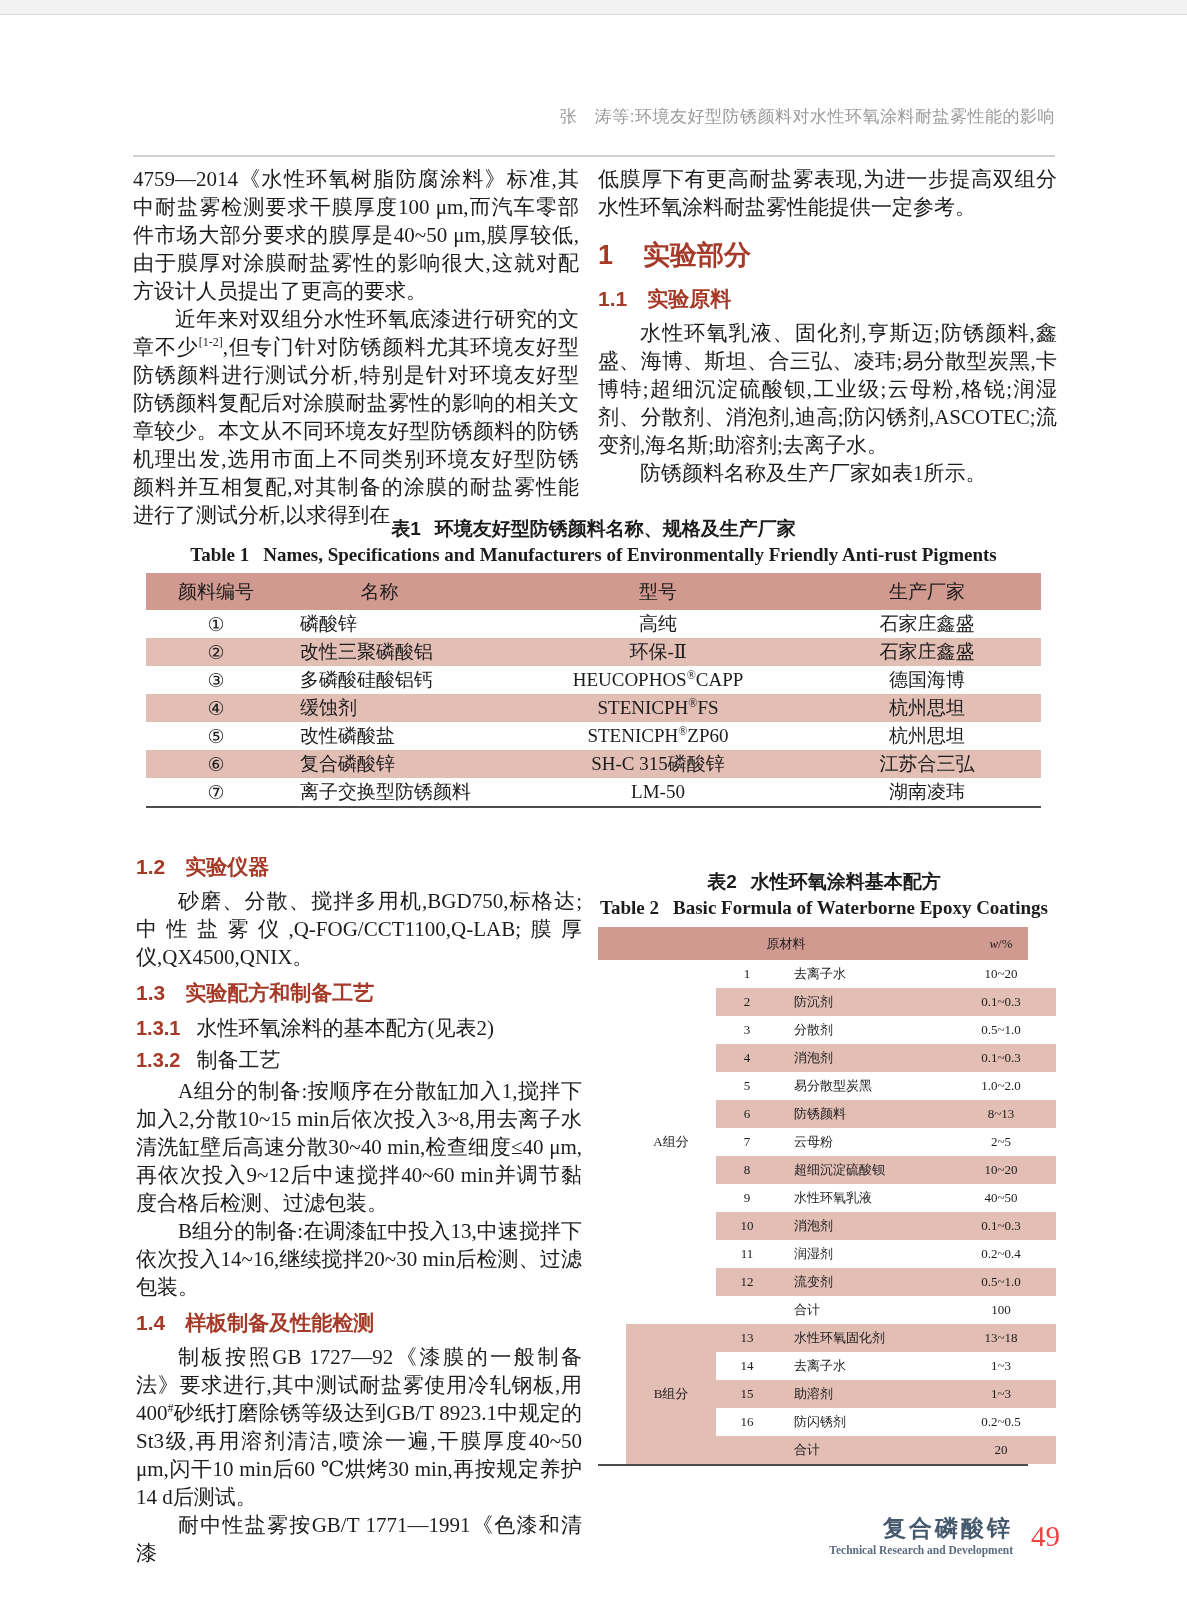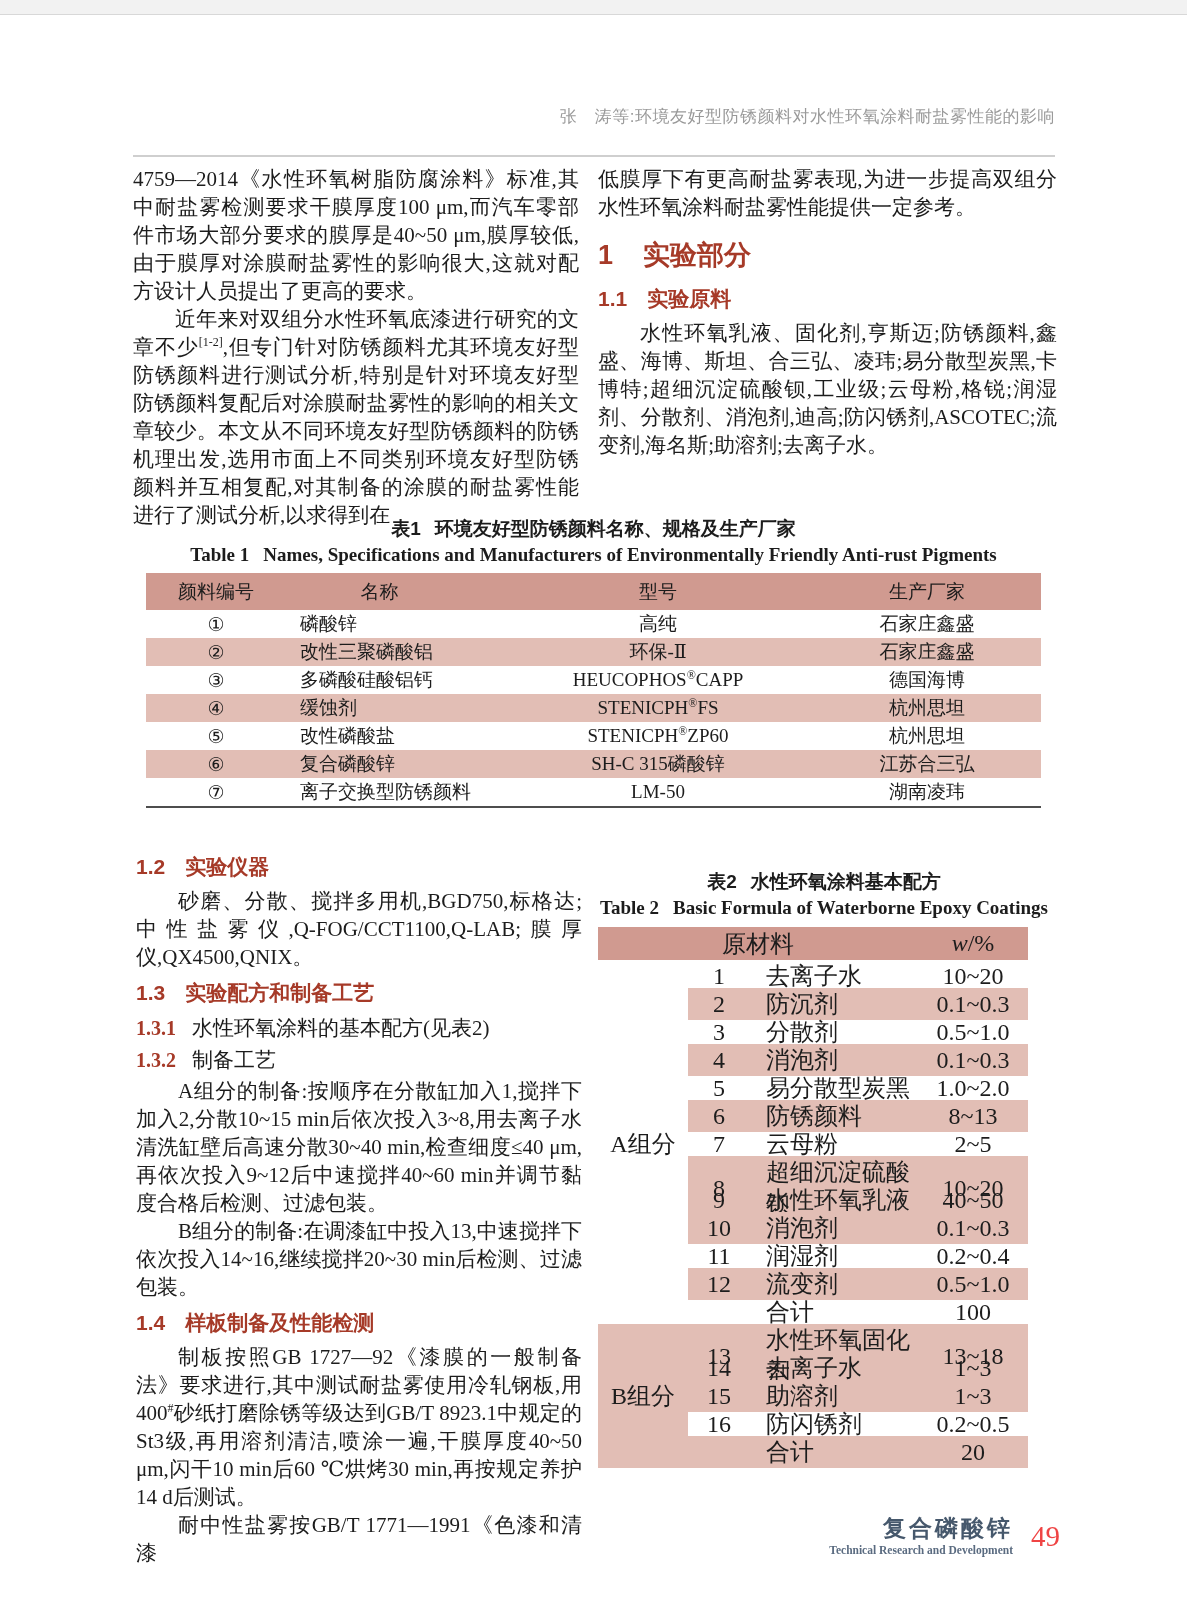--- a/index.html
+++ b/index.html
@@ -28,21 +28,21 @@
   .col-right-2 { position:absolute; left:598px; top:853px; width:452px; }
 
   
   .h1 { font-family:"Liberation Sans","DejaVu Sans",sans-serif; font-weight:bold;
         font-size:27px; color:#a63a28; margin:16px 0 12px; }
   .h1 .num { margin-right:30px; }
   .h2 { font-family:"Liberation Sans","DejaVu Sans",sans-serif; font-weight:bold;
         font-size:21px; color:#a63a28; margin:8px 0 6px; }
   .h2 .num { margin-right:20px; }
   .h3 { font-size:21px; line-height:30px; margin:2px 0; }
-  .h3 .num { font-family:Liberation Serif, serif; font-weight:bold;
+  .h3 .num { font-family:Liberation Sans, sans-serif; font-weight:bold;
              color:#a63a28; font-size:20px; margin-right:16px; }
 
   
   .t-cap-cn { text-align:center; font-family:"Liberation Sans","DejaVu Sans",sans-serif;
               font-weight:bold; font-size:19px; line-height:27px; }
   .t-cap-cn .lbl { margin-right:14px; }
   .t-cap-en { text-align:center; font-weight:bold; font-size:19px; line-height:26px; }
   .t-cap-en .lbl { margin-right:14px; }
 
   
@@ -52,21 +52,21 @@
             height:28px; align-items:center; font-size:19px; }
   .t1-row.head { height:37px; background:#d09a90; }
   .t1-row.stripe { background:#e2beb5; }
   .t1-row > div { text-align:center;padding-left:30px; }
   .t1-row > div.c1 { text-align:left; padding-left:44px; }
   .t1-row.head > div.c1 { text-align:center; padding-left:0; }
 
   
   .table2 { margin-top:6px; border-bottom:2px solid #4d4d4d; width:430px; }
   .t2-row { display:grid; grid-template-columns:90px 62px 168px 110px;
-            height:28px; align-items:center; font-size:24px; }
+            height:28px; align-items:center; font-size:13px;padding-left:28px; }
   .t2-row.head { height:33px; background:#d09a90; }
   .t2-row.head .merged { grid-column:1 / span 3; text-align:center; }
   .t2-row.head .wcol { text-align:center; }
   .t2-row .lab { text-align:left; height:100%; display:flex; align-items:center; justify-content:center; }
   .t2-row .no  { text-align:center; }
   .t2-row .nm  { text-align:left; padding-left:16px; }
   .t2-row .w   { text-align:center; }
   .t2-row .no, .t2-row .nm, .t2-row .w { height:100%; display:flex; align-items:center; }
   .t2-row .no, .t2-row .w { justify-content:center; }
   .t2-row.cells-pink .no, .t2-row.cells-pink .nm, .t2-row.cells-pink .w { background:#e2beb5; }
@@ -94,20 +94,21 @@
   <div class="col-left-1">
     <p class="body-text">4759—2014《水性环氧树脂防腐涂料》标准,其中耐盐雾检测要求干膜厚度100 μm,而汽车零部件市场大部分要求的膜厚是40~50 μm,膜厚较低,由于膜厚对涂膜耐盐雾性的影响很大,这就对配方设计人员提出了更高的要求。</p>
     <p class="body-text indent"><span>近年来对双组分水性环氧底漆进行研究的文章不少</span><sup class="ref">[1-2]</sup><span>,但专门针对防锈颜料尤其环境友好型防锈颜料进行测试分析,特别是针对环境友好型防锈颜料复配后对涂膜耐盐雾性的影响的相关文章较少。本文从不同环境友好型防锈颜料的防锈机理出发,选用市面上不同类别环境友好型防锈颜料并互相复配,对其制备的涂膜的耐盐雾性能进行了测试分析,以求得到在</span></p>
   </div>
 
   <div class="col-right-1">
     <p class="body-text">低膜厚下有更高耐盐雾表现,为进一步提高双组分水性环氧涂料耐盐雾性能提供一定参考。</p>
     <div class="h1"><span class="num">1</span><span>实验部分</span></div>
     <div class="h2"><span class="num">1.1</span><span>实验原料</span></div>
     <p class="body-text indent">水性环氧乳液、固化剂,亨斯迈;防锈颜料,鑫盛、海博、斯坦、合三弘、凌玮;易分散型炭黑,卡博特;超细沉淀硫酸钡,工业级;云母粉,格锐;润湿剂、分散剂、消泡剂,迪高;防闪锈剂,ASCOTEC;流变剂,海名斯;助溶剂;去离子水。</p>
+    <p class="body-text indent">防锈颜料名称及生产厂家如表1所示。</p>
   </div>
 
   <div class="table1-block">
     <div class="t-cap-cn"><span class="lbl">表1</span><span>环境友好型防锈颜料名称、规格及生产厂家</span></div>
     <div class="t-cap-en"><span class="lbl">Table 1</span><span>Names, Specifications and Manufacturers of Environmentally Friendly Anti-rust Pigments</span></div>
     <div class="table1">
       <div class="t1-row head">
           <div class="c0">颜料编号</div>
           <div class="c1">名称</div>
           <div class="c2">型号</div>

